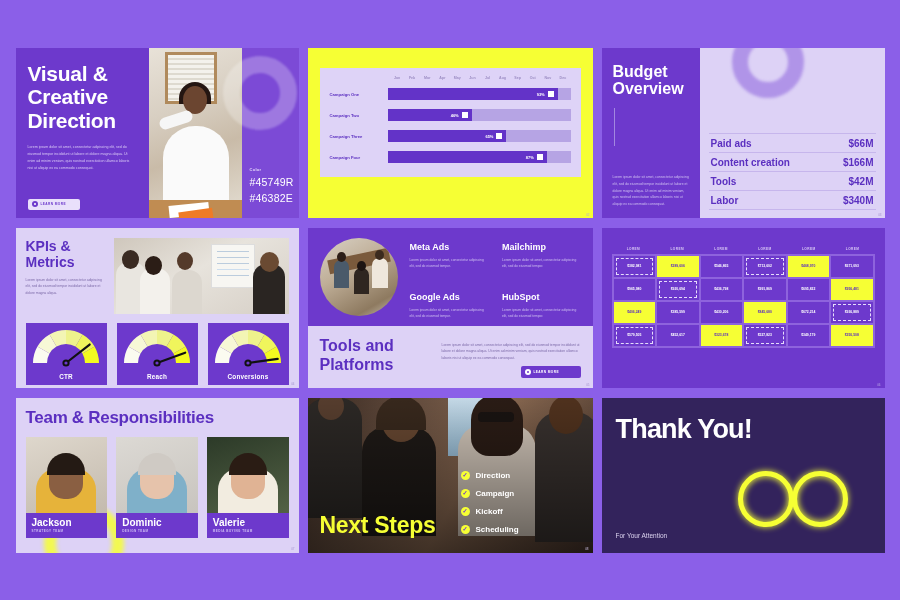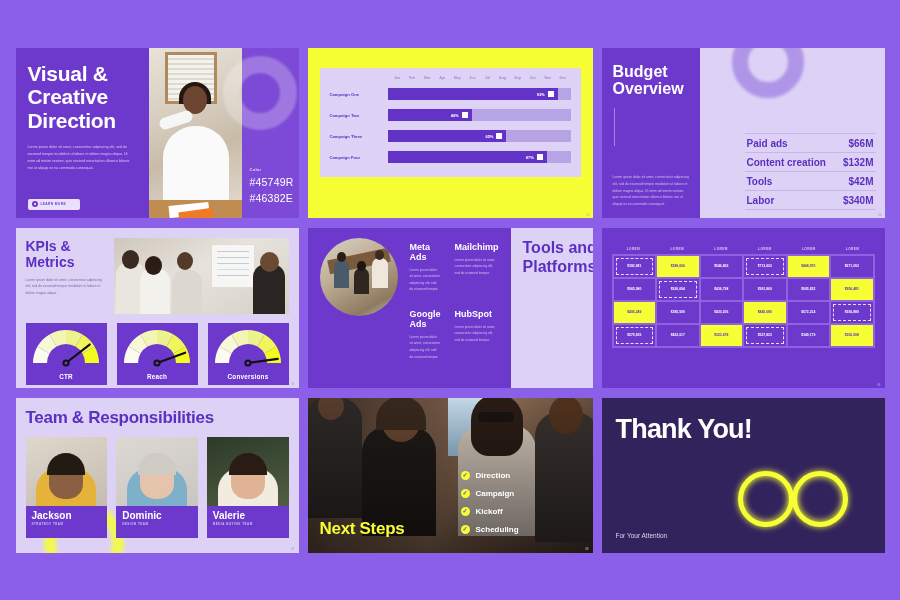--- a/index.html
+++ b/index.html
@@ -69,21 +69,21 @@
   .s3 { background:#ddd2f6; display:flex; }
   .s3-left { width:98px; background:#6d39cc; padding:15px 10px 10px 11px; display:flex; flex-direction:column; position:relative; }
   .s3-title { color:#fff; font-size:16px; font-weight:bold; line-height:1.12; }
   .s3-rule { width:1px; height:38px; background:#a287e0; margin:10px 0 0 1px; }
   .s3-body { color:#cdbdf0; font-size:3.4px; line-height:1.95; margin-top:auto; }
   .s3-right { flex:1; position:relative; padding:14px 9px 8px; }
   .s3-ring { position:absolute; left:32px; top:-22px; width:72px; height:72px; border-radius:50%;
              border:16px solid rgba(121,74,214,.45); filter:blur(1.4px); }
   .s3-rows { position:absolute; left:9px; right:9px; bottom:8px; }
   .s3-row { display:flex; justify-content:space-between; align-items:center;
-            border-top:1px solid #c6b6ec; padding:4px 2px 3px;margin-left:36px; }
+            border-top:1px solid #c6b6ec; padding:4px 2px 3px; }
   .s3-row:last-child { border-bottom:1px solid #c6b6ec; }
   .s3-k { color:#5b2fc0; font-size:10px; font-weight:bold; }
   .s3-v { color:#5b2fc0; font-size:10px; font-weight:bold; }
   .s3-pg { position:absolute; right:3px; bottom:1px; color:#a493cf; font-size:3px; }
 
   
   .s4 { background:#ddd2f6; padding:10px 10px 8px; position:relative; }
   .s4-top { display:flex; gap:10px; height:76px; }
   .s4-l { width:78px; }
   .s4-title { color:#5b2fc0; font-size:14px; font-weight:bold; line-height:1.15; }
@@ -93,21 +93,21 @@
   .wb { position:absolute; right:34px; top:6px; width:44px; height:44px; background:#f7f6f2; border:1px solid #ddd; }
   .wb::after{content:"";position:absolute;left:5px;top:6px;right:5px;height:1px;background:#bcd;box-shadow:0 6px #bcd,0 12px #bcd,0 18px #cde,0 24px #bcd;}
   .pp { position:absolute; bottom:0; border-radius:13px 13px 0 0; }
   .hd { position:absolute; border-radius:50%; }
   .s4-cards { display:flex; gap:10px; margin-top:9px; height:62px; }
   .kpi { flex:1; background:#6d39cc; display:flex; flex-direction:column; align-items:center; justify-content:flex-end; padding-bottom:5px; position:relative; }
   .kpi-lab { color:#fff; font-size:6.4px; font-weight:bold; letter-spacing:.2px; }
   .s4-pg { position:absolute; right:4px; bottom:2px; color:#a493cf; font-size:3px; }
 
   
-  .s5 { background:#6d39cc; display:flex; flex-direction:row; }
+  .s5 { background:#6d39cc; display:flex; flex-direction:column; }
   .s5-top { height:98px; display:flex; padding:10px 12px 0 12px; gap:12px; }
   .s5-circ { width:78px; height:78px; border-radius:50%; flex:none; overflow:hidden; position:relative;
              background:linear-gradient(150deg,#d9d2c6 0%,#bfae97 40%,#8e7a60 80%,#cfc6b8 100%); }
   .s5-grid { flex:1; display:grid; grid-template-columns:1fr 1fr; gap:16px 14px; padding-top:4px; }
   .s5-h { color:#fff; font-size:9px; font-weight:bold; }
   .s5-p { color:#cdbdf0; font-size:3.3px; line-height:2; margin-top:5px; }
   .s5-bot { flex:1; background:#ddd2f6; margin:0; padding:10px 12px 6px; display:flex; gap:14px; position:relative; }
   .s5-title { color:#5b2fc0; font-size:16px; font-weight:bold; line-height:1.2; width:108px; }
   .s5-desc { color:#7c6aa8; font-size:3.4px; line-height:2; flex:1; padding-top:6px; }
   .s5-btn { position:absolute; right:12px; bottom:10px; width:60px; height:12px; background:#6d39cc;
@@ -131,33 +131,33 @@
   .s6-pg { position:absolute; right:4px; bottom:1px; color:#b9a7e6; font-size:3px; }
 
   
   .s7 { background:#ddd2f6; padding:10px 10px 8px; position:relative; overflow:hidden; }
   .s7-blob { position:absolute; left:28px; bottom:-30px; width:80px; height:80px; border-radius:50%;
              border:12px solid rgba(246,255,52,.85); filter:blur(2px); }
   .s7-title { color:#5b2fc0; font-size:17px; font-weight:bold; letter-spacing:-.3px; position:relative; }
   .s7-cards { display:flex; gap:9px; margin-top:9px; position:relative; }
   .tm { flex:1; height:101px; position:relative; overflow:hidden; }
   .tm-img { position:absolute; inset:0; }
-  .tm-cap { position:absolute; left:0; right:0; bottom:0; background:#6d39cc; padding:4px 6px 12px; }
+  .tm-cap { position:absolute; left:0; right:0; bottom:0; background:#6d39cc; padding:4px 6px 5px; }
   .tm-n { color:#fff; font-size:10px; font-weight:bold; }
   .tm-r { color:#cfbdf3; font-size:3px; letter-spacing:.5px; margin-top:1px; font-weight:bold; }
   .s7-pg { position:absolute; right:4px; bottom:2px; color:#a493cf; font-size:3px; }
 
   
   .s8 { background:#2d1e4f; position:relative; overflow:hidden; }
   .s8-img { position:absolute; inset:0; background:
       linear-gradient(120deg,#3a2a22 0%,#6b5242 30%,#8c6b53 55%,#45332a 100%); }
   .s8-sky { position:absolute; left:140px; top:0; width:60px; height:58px;
             background:linear-gradient(#cfe4f2,#9fc6e0); }
   .s8-ov { position:absolute; inset:0; background:linear-gradient(180deg,rgba(0,0,0,.05),rgba(0,0,0,.55)); }
-  .s8-t { position:absolute; left:12px; bottom:14px; color:#f6ff34; font-size:17px; font-weight:bold; letter-spacing:-.3px; }
+  .s8-t { position:absolute; left:12px; bottom:14px; color:#f6ff34; font-size:23px; font-weight:bold; letter-spacing:-.3px; }
   .s8-list { position:absolute; right:10px; bottom:10px; width:122px; }
   .s8-li { display:flex; align-items:center; gap:6px; margin-bottom:9px; }
   .chk { width:9px; height:9px; border-radius:50%; background:#f6ff34; flex:none;
          display:flex; align-items:center; justify-content:center; color:#6d39cc; font-size:6px; font-weight:bold; line-height:1; }
   .s8-lt { color:#fff; font-size:8px; font-weight:bold; }
   .s8-pg { position:absolute; right:4px; bottom:2px; color:#cfc4e8; font-size:3px; }
 
   
   .s9 { background:#33235c; position:relative; overflow:hidden; }
   .s9-t { position:absolute; left:14px; top:16px; color:#fff; font-size:27px; font-weight:bold; letter-spacing:-.8px; }
@@ -268,21 +268,21 @@
     </div>
     <div class="s3-right">
       <div class="s3-ring"></div>
       <div class="s3-rows" id="s3-rows">
   <div class="s3-row">
     <span class="s3-k">Paid ads</span>
     <span class="s3-v">$66M</span>
   </div>
   <div class="s3-row">
     <span class="s3-k">Content creation</span>
-    <span class="s3-v">$132M</span>
+    <span class="s3-v">$166M</span>
   </div>
   <div class="s3-row">
     <span class="s3-k">Tools</span>
     <span class="s3-v">$42M</span>
   </div>
   <div class="s3-row">
     <span class="s3-k">Labor</span>
     <span class="s3-v">$340M</span>
   </div>
         </div>

